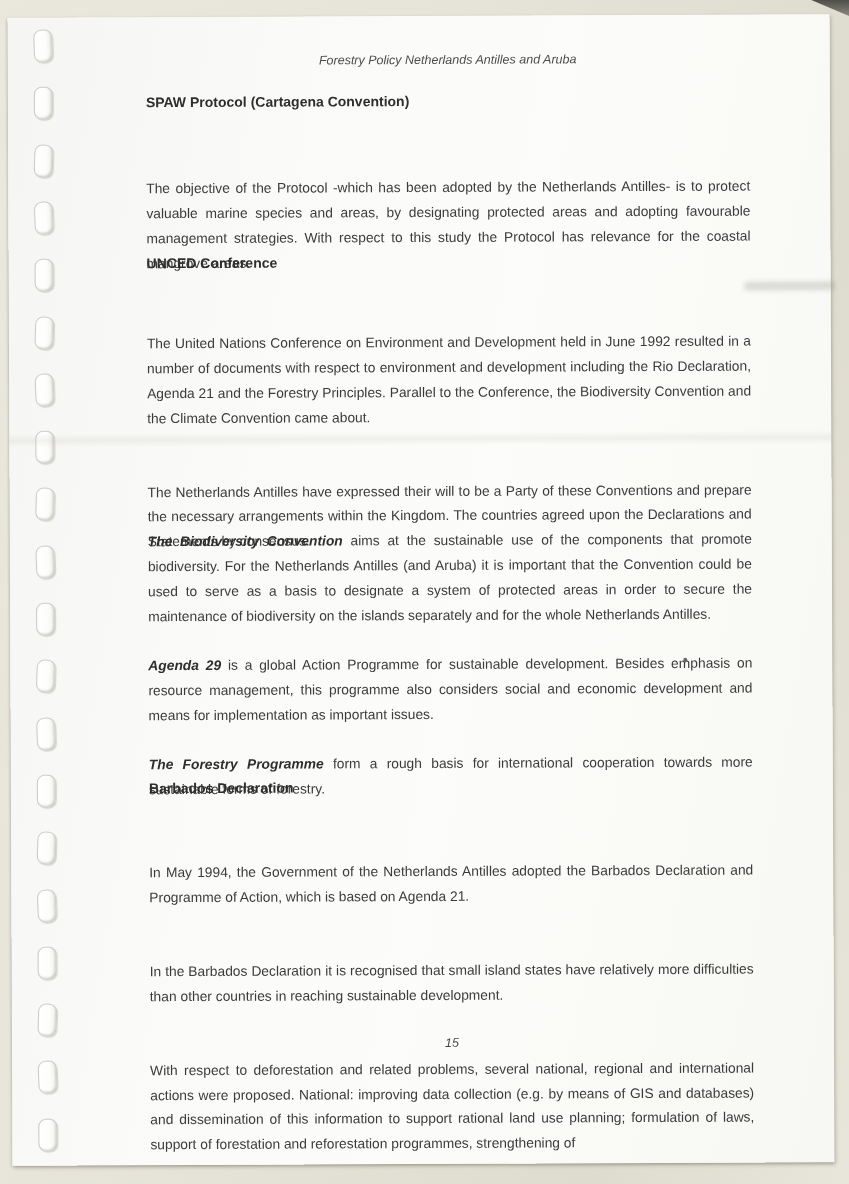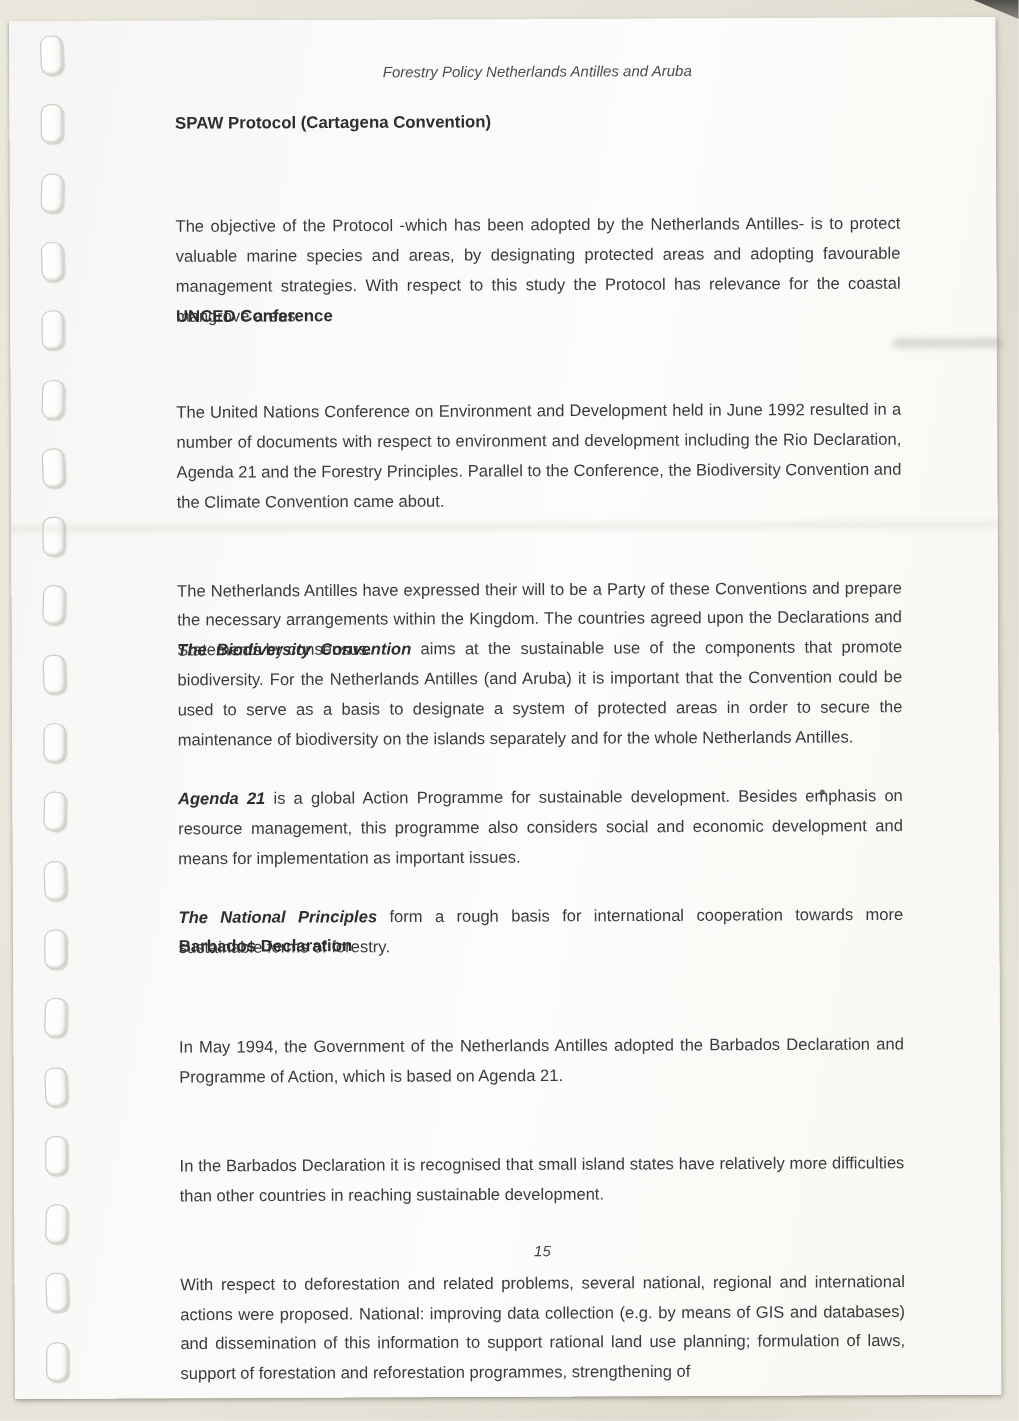--- a/index.html
+++ b/index.html
@@ -141,25 +141,25 @@
   <div class="block p-unced">
     <p>The United Nations Conference on Environment and Development held in June 1992 resulted in a number of documents with respect to environment and development including the Rio Declaration,  Agenda 21 and the Forestry Principles. Parallel to the Conference, the Biodiversity Convention and the Climate Convention came about.</p>
     <p>The Netherlands Antilles have expressed their will to be a Party of these Conventions and prepare the necessary arrangements within the Kingdom. The countries agreed upon the Declarations and Statements by consensus.</p>
   </div>
 
   <div class="block p-biodiv">
     <p><span class="lead">The Biodiversity Convention</span><span> aims at the sustainable use of the components that promote biodiversity. For the Netherlands Antilles (and Aruba) it is important that the Convention could be used to serve as a basis to designate a system of protected areas in order to secure the maintenance of biodiversity on the islands separately and for the whole Netherlands Antilles.</span></p>
   </div>
 
   <div class="block p-agenda">
-    <p><span class="lead">Agenda 21</span><span> is a global Action Programme for sustainable development. Besides emphasis on resource management, this programme also considers social and economic development and means for implementation as important issues.</span></p>
+    <p><span class="lead">Agenda 29</span><span> is a global Action Programme for sustainable development. Besides emphasis on resource management, this programme also considers social and economic development and means for implementation as important issues.</span></p>
   </div>
 
   <div class="block p-forestry">
-    <p><span class="lead">The National Principles</span><span> form a rough basis for international cooperation towards more sustainable forms of forestry.</span></p>
+    <p><span class="lead">The Forestry Programme</span><span> form a rough basis for international cooperation towards more sustainable forms of forestry.</span></p>
   </div>
 
   <div class="block heading h-barbados">Barbados Declaration</div>
   <div class="block p-barbados">
     <p>In May 1994, the Government of the Netherlands Antilles adopted the Barbados Declaration and Programme of Action, which is based on Agenda 21.</p>
     <p>In the Barbados Declaration it is recognised that small island states have relatively more difficulties than other countries in reaching sustainable development.</p>
     <p>With respect to deforestation and related problems, several national, regional and international actions were proposed. National: improving data collection (e.g. by means of GIS and databases) and dissemination of this information to support rational land use planning; formulation of laws, support of forestation and reforestation programmes, strengthening of</p>
   </div>
 
   <div class="block page-number">15</div>

